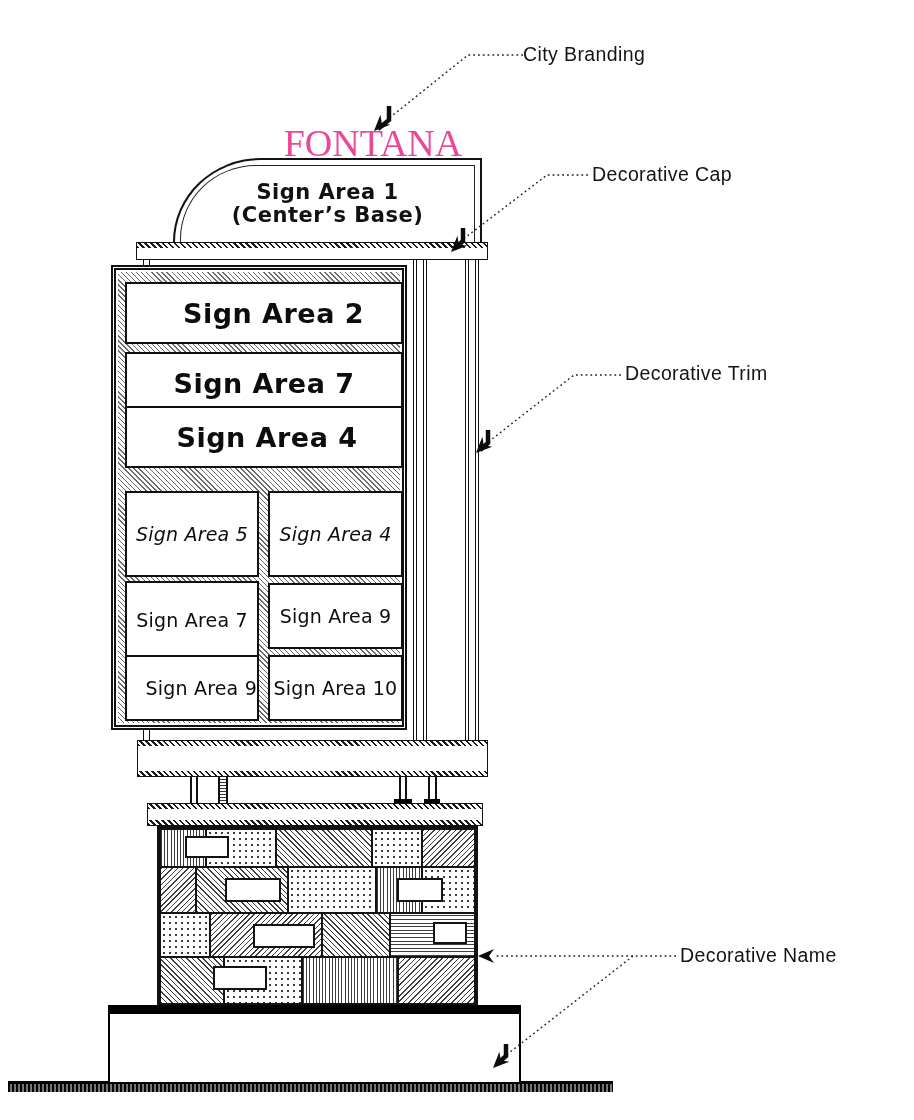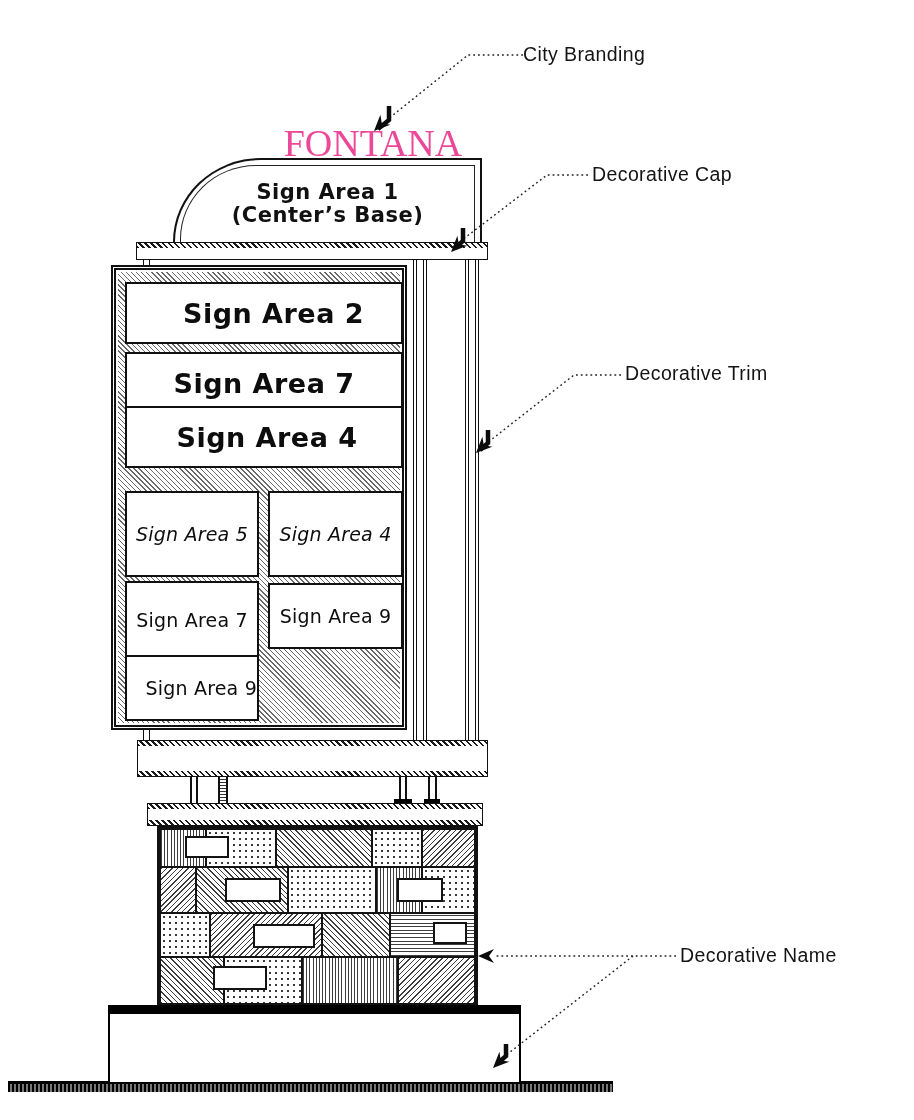--- a/index.html
+++ b/index.html
@@ -145,20 +145,23 @@
     <div class="sign-box sign-box-small" style="left:9px;top:311px;width:134px;height:78px;">
       <span>Sign Area 7</span>
     </div>
     <div class="sign-box sign-box-small" style="left:152px;top:313px;width:135px;height:66px;">
       <span>Sign Area 9</span>
     </div>
 
     <div class="sign-box sign-box-small" style="left:9px;top:385px;width:134px;height:66px;justify-content:flex-end;">
       <span>Sign Area 9</span>
     </div>
+    <div class="sign-box sign-box-small" style="left:152px;top:385px;width:135px;height:66px;">
+      <span>Sign Area 10</span>
+    </div>
   </div>
 
   <div class="connector" style="left:143px;top:729px;width:7px;height:13px;"></div>
 
   <div class="band" style="left:137px;top:740px;width:351px;height:37px;">
     <div class="shadow-strip strip-top"></div>
     <div class="shadow-strip strip-bottom"></div>
   </div>
 
   <div class="support-post" style="left:190px;top:777px;width:8px;height:27px;"></div>

